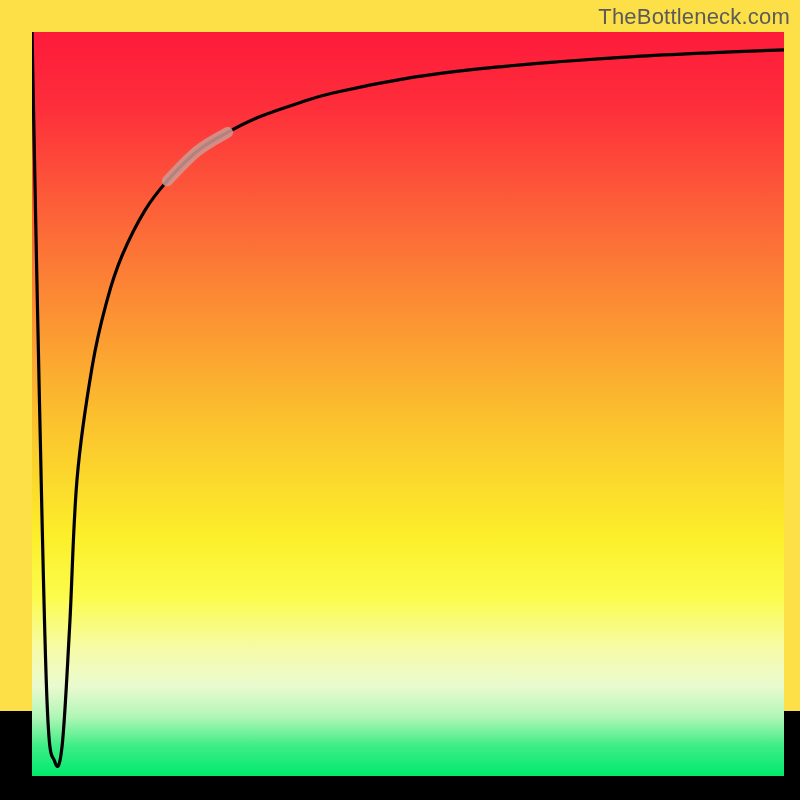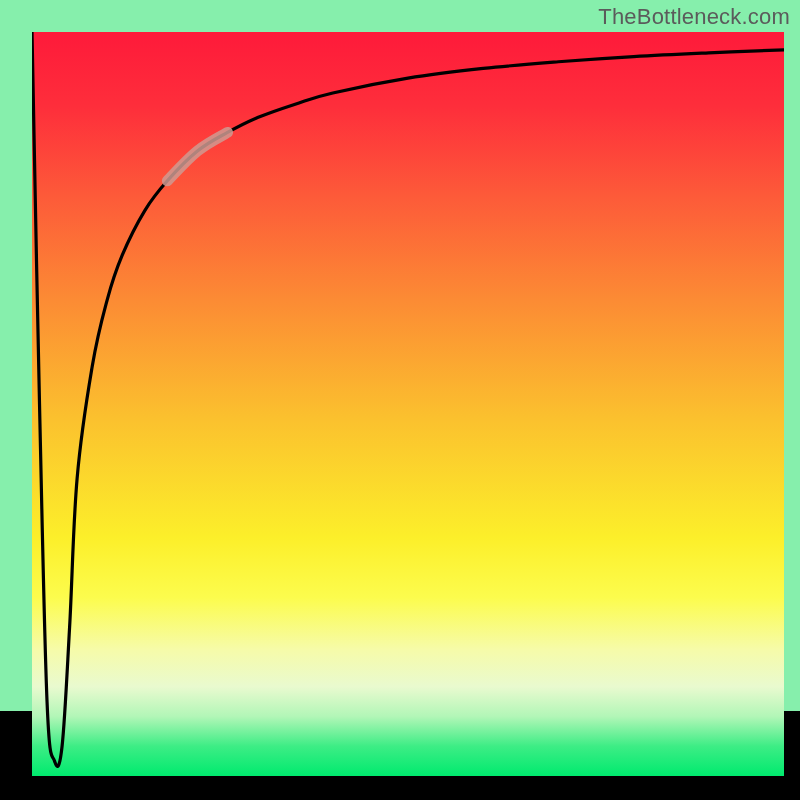--- a/index.html
+++ b/index.html
@@ -1,21 +1,21 @@
 <!DOCTYPE html>
 <html><head>
 <meta charset="utf-8">
 <style>
   * { margin: 0; padding: 0; box-sizing: border-box; }
   html, body { width: 800px; height: 800px; overflow: hidden; background: #000; font-family: Arial, Helvetica, sans-serif; }
   .frame {
     position: relative;
     width: 800px;
     height: 711px;
-    background: #86efac;
+    background: #fde047;
   }
   .watermark {
     position: absolute;
     top: 4px;
     right: 10px;
     color: #5b5b5b;
     font-size: 22px;
     letter-spacing: 0.2px;
     font-weight: 400;
   }

